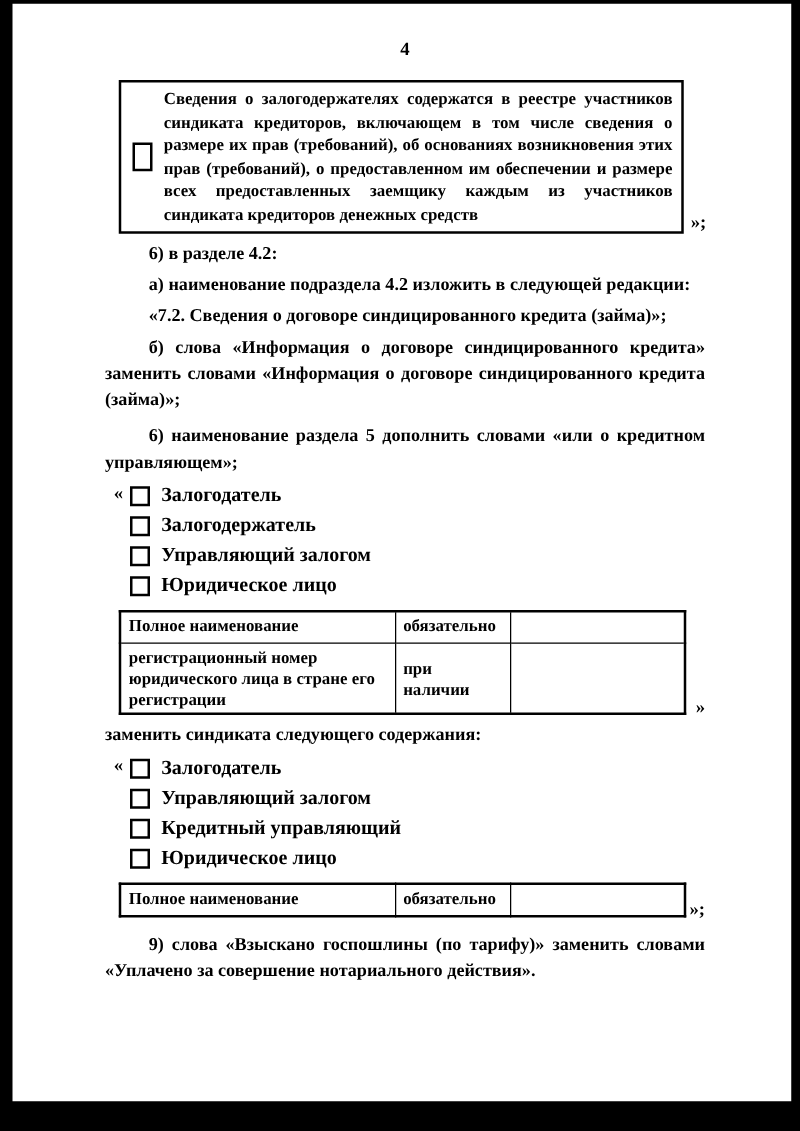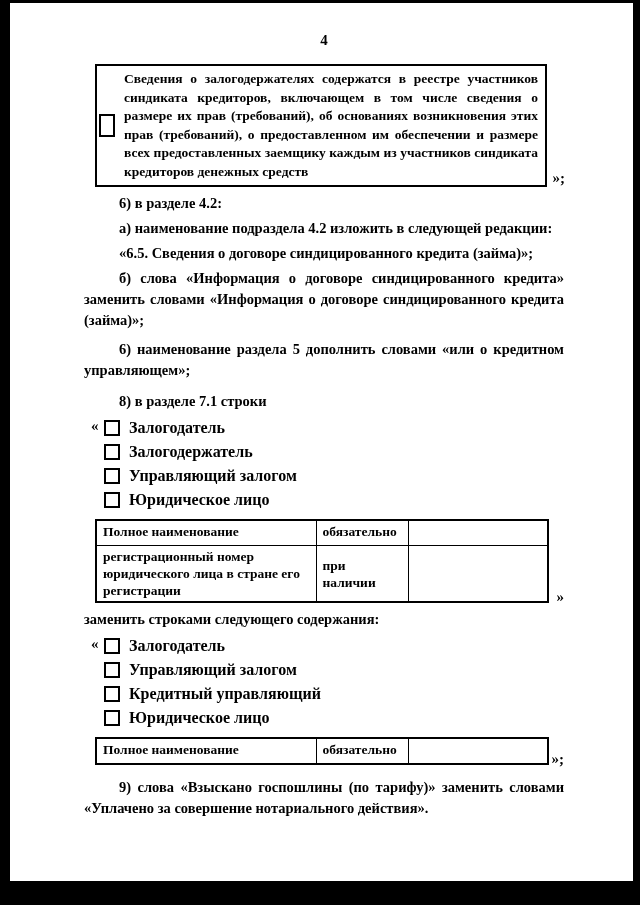--- a/index.html
+++ b/index.html
@@ -20,21 +20,21 @@
   .edge-bottom { left:0; bottom:0; width:640px; height:24px; }
 
   .content { position:absolute; left:80px; top:0; width:488px; }
 
   .page-number { text-align:center; font-size:15px; line-height:20px; margin:30px 0 14px; }
 
   .notice-wrap { position:relative; width:452px; margin:6px 0 0 15px; }
   .notice-box {
     border:2px solid #000;
     display:flex; align-items:center; gap:9px;
-    padding:4px 7px 4px 2px;
+    padding:4px 7px 4px 9px;
     box-sizing:border-box;
   }
   .notice-cb { width:12px; height:19px; border:2px solid #000; flex:none; background:#fff; }
   .notice-text { font-size:13.5px; line-height:18.5px; text-align:justify; }
   .mark-after { position:absolute; right:-18px; bottom:0; font-size:15px; }
 
   p { margin:4px; font-size:14.5px; line-height:21px; text-align:justify; }
   .indent { text-indent:35px; }
   .nowrap { white-space:nowrap; text-align:left; }
   .mt6 { margin-top:6px; } .mt8 { margin-top:8px; } .mt10 { margin-top:10px; } .mt12 { margin-top:12px; }
@@ -68,26 +68,25 @@
   <div class="notice-wrap">
     <div class="notice-box">
       <span class="notice-cb"></span>
       <div class="notice-text">Сведения о залогодержателях содержатся в реестре участников синдиката кредиторов, включающем в том числе сведения о размере их прав (требований), об основаниях возникновения этих прав (требований), о предоставленном им обеспечении и размере всех предоставленных заемщику каждым из участников синдиката кредиторов денежных средств</div>
     </div>
     <span class="mark-after">»;</span>
   </div>
 
   <p class="indent nowrap mt6">6) в разделе 4.2:</p>
   <p class="indent nowrap">а) наименование подраздела 4.2 изложить в следующей редакции:</p>
-  <p class="indent nowrap">«6.5. Сведения о договоре синдицированного кредита (займа)»;</p>
+  <p class="indent nowrap">«7.2. Сведения о договоре синдицированного кредита (займа)»;</p>
   <p class="indent">б) слова «Информация о договоре синдицированного кредита» заменить словами «Информация о договоре синдицированного кредита (займа)»;</p>
 
   <p class="indent mt8">6) наименование раздела 5 дополнить словами «или о кредитном управляющем»;</p>
 
-  <p class="indent nowrap mt10">8) в разделе 7.1 строки</p>
 
   <div class="cb-list">
     <div class="cb-line">
       <span class="open-mark">«</span>
       <span class="cb-box"></span>
       <span class="cb-label">Залогодатель</span>
     </div>
     <div class="cb-line">
       <span class="cb-box"></span>
       <span class="cb-label">Залогодержатель</span>
@@ -118,21 +117,21 @@
       <tr>
         <td>регистрационный номер юридического лица в стране его регистрации</td>
         <td class="v-mid">при наличии</td>
         <td></td>
       </tr>
     </tbody>
       </table>
     <span class="mark-after table-mark">»</span>
   </div>
 
-  <p class="nowrap mt6">заменить строками следующего содержания:</p>
+  <p class="nowrap mt6">заменить синдиката следующего содержания:</p>
 
   <div class="cb-list">
     <div class="cb-line">
       <span class="open-mark">«</span>
       <span class="cb-box"></span>
       <span class="cb-label">Залогодатель</span>
     </div>
     <div class="cb-line">
       <span class="cb-box"></span>
       <span class="cb-label">Управляющий залогом</span>

